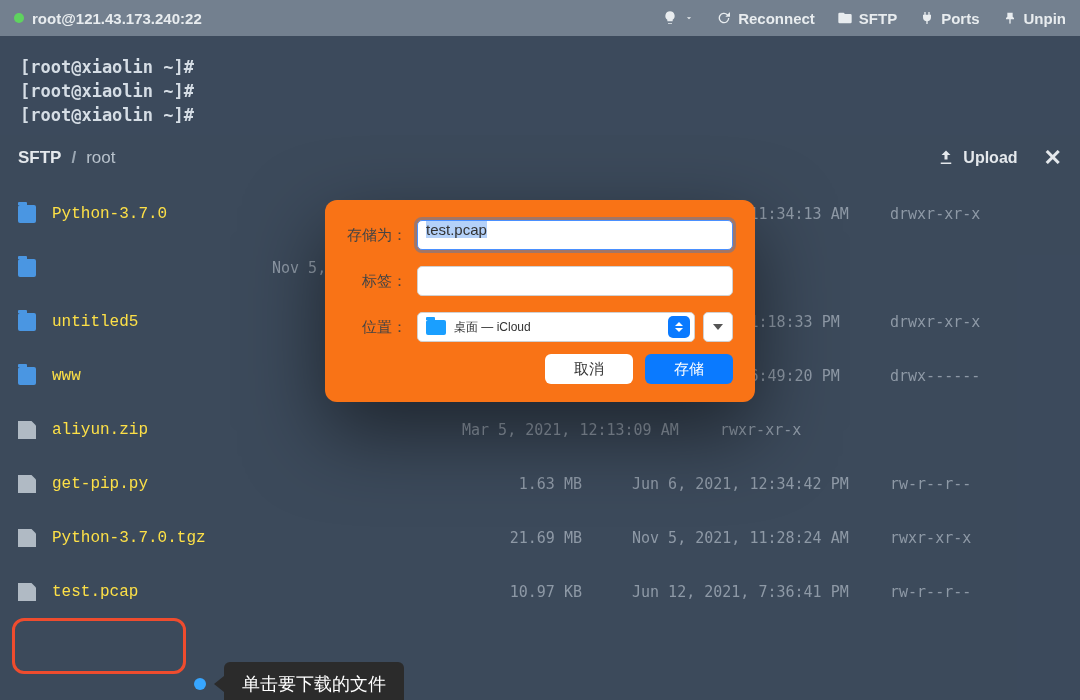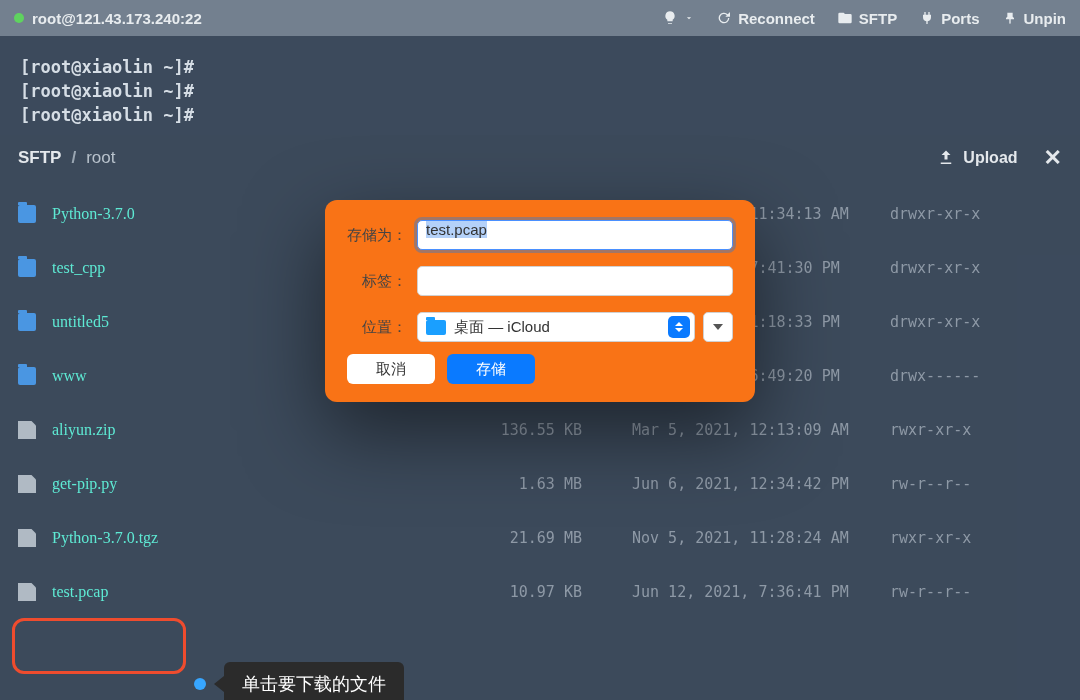--- a/index.html
+++ b/index.html
@@ -61,21 +61,21 @@
 
   .file-list { padding: 6px 0; }
   .row {
     display: flex; align-items: center;
     padding: 18px 18px;
     font-family: "Menlo","Consolas",monospace;
     font-size: 15px;
     color: #aab4c0;
   }
   .row .ficon { width: 18px; height: 18px; margin-right: 16px; flex-shrink: 0; }
-  .row .fname { flex: 0 0 360px; color: #5eead4; font-size: 16px; font-family: Liberation Serif, serif; }
+  .row .fname { flex: 0 0 360px; color: #fde047; font-size: 16px; font-family: Liberation Mono, monospace; }
   .row .fsize { flex: 0 0 170px; text-align: right; color: #8e99a6; }
   .row .fdate { flex: 0 0 290px; text-align: left; padding-left: 50px; color: #8e99a6; }
   .row .fperm { flex: 0 0 120px; text-align: left; padding-left: 18px; color: #8e99a6; }
 
   
   .folder-ico { background: #4a96e2; border-radius: 2px; position: relative; }
   .folder-ico:before { content:""; position:absolute; top:-3px; left:0; width:9px; height:3px; background:#4a96e2; border-radius: 1px 1px 0 0; }
   .file-ico { background: #b0bac4; clip-path: polygon(0 0, 75% 0, 100% 25%, 100% 100%, 0 100%); position: relative; }
 
   
@@ -121,21 +121,21 @@
   .tag-input { flex:1; height:30px; border:1px solid #d0d0d0; border-radius:5px; background:#fff; }
 
   .loc-select {
     flex: 1;
     display: flex; align-items: center;
     background: #fff;
     border: 1px solid #d0d0d0;
     border-radius: 5px;
     height: 30px;
     padding: 0 4px 0 8px;
-    font-size: 15px;
+    font-size: 12px;
   }
   .loc-select .folder-mini {
     width: 20px; height: 15px; background:#1a9fff; border-radius:2px; margin-right:8px;
     position: relative;
   }
   .loc-select .folder-mini:before { content:""; position:absolute; top:-3px; left:0; width:9px; height:3px; background:#1a9fff; border-radius:1px 1px 0 0; }
   .loc-select .loc-text { flex:1; color:#333; }
   .loc-select .sel-btn {
     width: 22px; height: 22px; background:#0a7aff; border-radius:5px;
     display:flex; flex-direction:column; justify-content:center; align-items:center;
@@ -146,21 +146,21 @@
   .loc-select .sel-btn:before { border-left:4px solid transparent; border-right:4px solid transparent; border-bottom:4px solid #fff; margin-bottom:2px; }
   .loc-select .sel-btn:after  { border-left:4px solid transparent; border-right:4px solid transparent; border-top:4px solid #fff; }
   .expand-btn {
     width: 30px; height: 30px; margin-left: 8px;
     border: 1px solid #d0d0d0; border-radius: 5px;
     background:#fff;
     display:flex; justify-content:center; align-items:center;
   }
   .expand-btn:after { content:""; width:0; height:0; border-left:5px solid transparent; border-right:5px solid transparent; border-top:6px solid #555; }
 
-  .dlg-buttons { display:flex; gap:12px; margin-top: 12px; }
+  .dlg-buttons { display:flex; justify-content:flex-end; gap:12px; margin-top: 12px; }
   .dlg-buttons button {
     width: 88px; height: 30px;
     border-radius: 6px;
     font-size: 15px;
     border: none;
     cursor: pointer;
   }
   .btn-cancel { background:#fff; color:#333; border:1px solid #d0d0d0; }
   .btn-save   { background:#0a7aff; color:#fff; font-weight:400; }
 
@@ -231,21 +231,20 @@
   <div class="file-list">
     <div class="row">
       <div class="ficon folder-ico"></div>
       <div class="fname">Python-3.7.0</div>
       <div class="fsize"></div>
       <div class="fdate">Nov 5, 2021, 11:34:13 AM</div>
       <div class="fperm">drwxr-xr-x</div>
     </div>
     <div class="row">
       <div class="ficon folder-ico"></div>
-      <div class="fname">test_cpp</div>
       <div class="fsize"></div>
       <div class="fdate">Nov 5, 2021, 7:41:30 PM</div>
       <div class="fperm">drwxr-xr-x</div>
     </div>
     <div class="row">
       <div class="ficon folder-ico"></div>
       <div class="fname">untitled5</div>
       <div class="fsize"></div>
       <div class="fdate">Nov 5, 2021, 1:18:33 PM</div>
       <div class="fperm">drwxr-xr-x</div>
@@ -253,21 +252,20 @@
     <div class="row">
       <div class="ficon folder-ico"></div>
       <div class="fname">www</div>
       <div class="fsize"></div>
       <div class="fdate">Nov 5, 2021, 6:49:20 PM</div>
       <div class="fperm">drwx------</div>
     </div>
     <div class="row">
       <div class="ficon file-ico"></div>
       <div class="fname">aliyun.zip</div>
-      <div class="fsize">136.55 KB</div>
       <div class="fdate">Mar 5, 2021, 12:13:09 AM</div>
       <div class="fperm">rwxr-xr-x</div>
     </div>
     <div class="row">
       <div class="ficon file-ico"></div>
       <div class="fname">get-pip.py</div>
       <div class="fsize">1.63 MB</div>
       <div class="fdate">Jun 6, 2021, 12:34:42 PM</div>
       <div class="fperm">rw-r--r--</div>
     </div>

